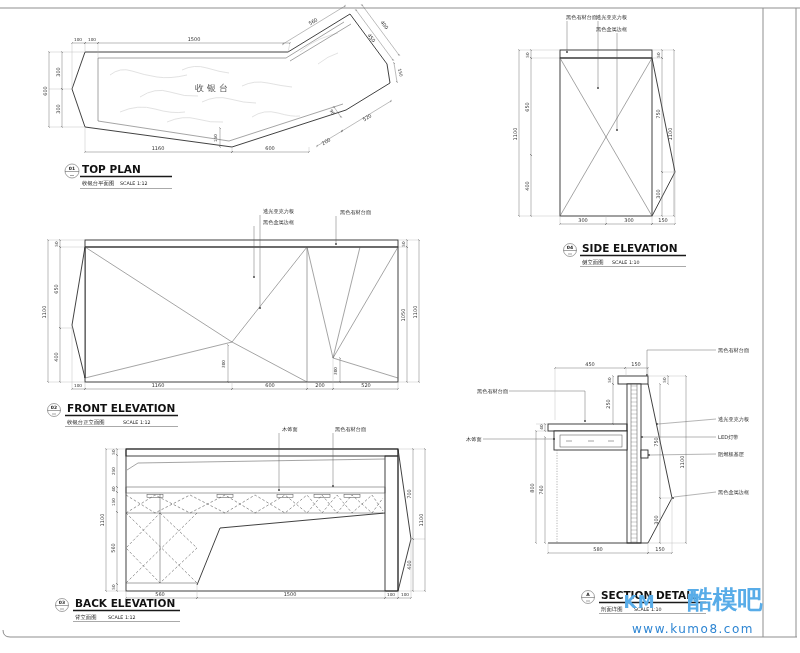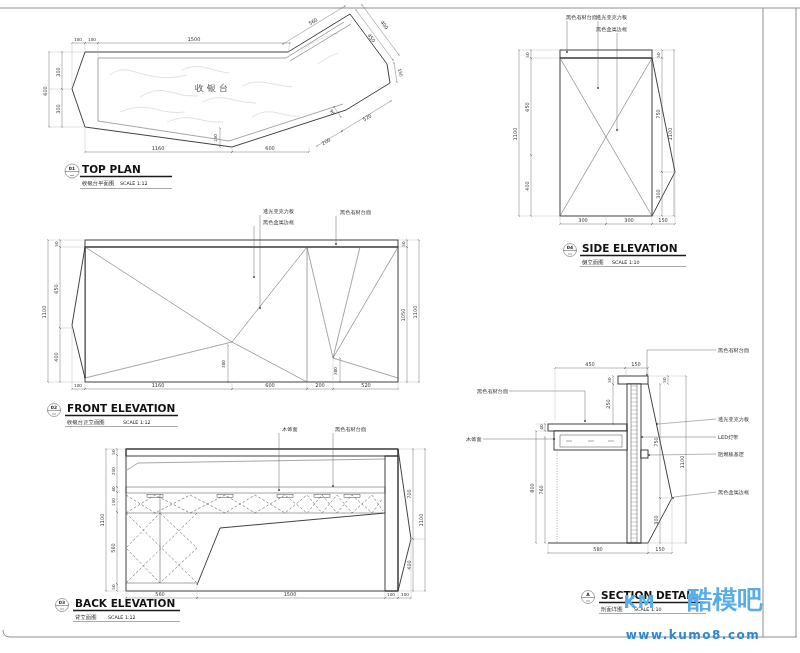--- a/index.html
+++ b/index.html
@@ -24,21 +24,21 @@
   .tsc{font-size:4.8px;fill:#222}
   .tn{font-size:4.5px;font-weight:bold;fill:#222;text-anchor:middle}
   .cl{font-size:9px;fill:#555;letter-spacing:3px;text-anchor:middle}
   .rule{stroke:#1a1a1a;stroke-width:1.4}
   .thin{stroke:#555;stroke-width:0.5}
   .border{stroke:#8f8f8f;stroke-width:1}
   .watermark{position:absolute;left:618px;top:587px;width:150px;text-align:center;z-index:5;line-height:1.05;}
   .wm-logo{color:#58ace8;font-weight:bold;}
   .wm-km{font-size:17px;letter-spacing:1px;}
   .wm-cn{font-size:25px;margin-left:32px;}
-  .wm-url{color:#2f86d3;font-weight:bold;font-size:12px;letter-spacing:1.5px;margin-top:16px;}
+  .wm-url{color:#2f86d3;font-weight:normal;font-size:12px;letter-spacing:1.5px;margin-top:10px;}
 </style>
 </head>
 <body>
 
 <div class="stage">
 <svg width="800" height="653" viewBox="0 0 800 653">
   <defs>
     <marker id="tk" markerWidth="6" markerHeight="6" refX="3" refY="3" orient="auto">
       <line x1="1.2" y1="4.8" x2="4.8" y2="1.2" stroke="#444" stroke-width="0.9"></line>
     </marker>

